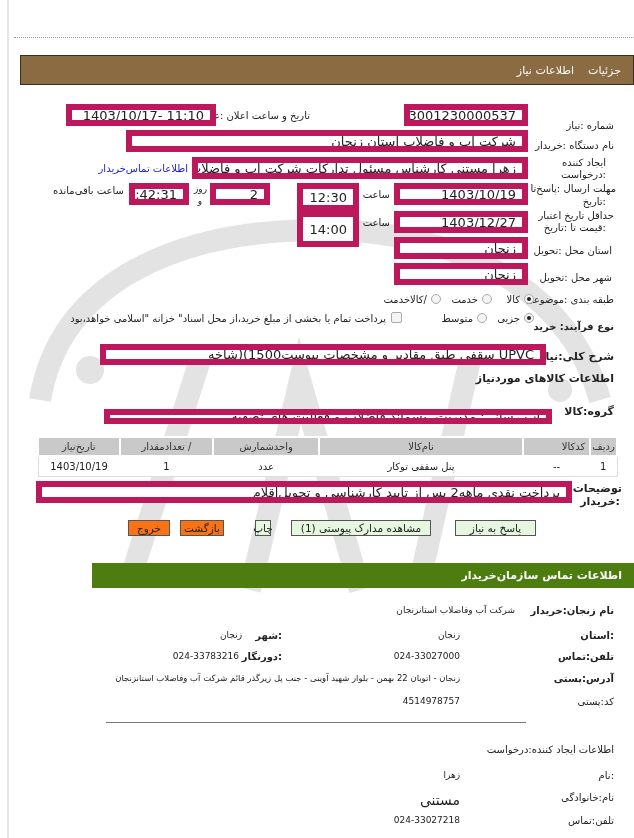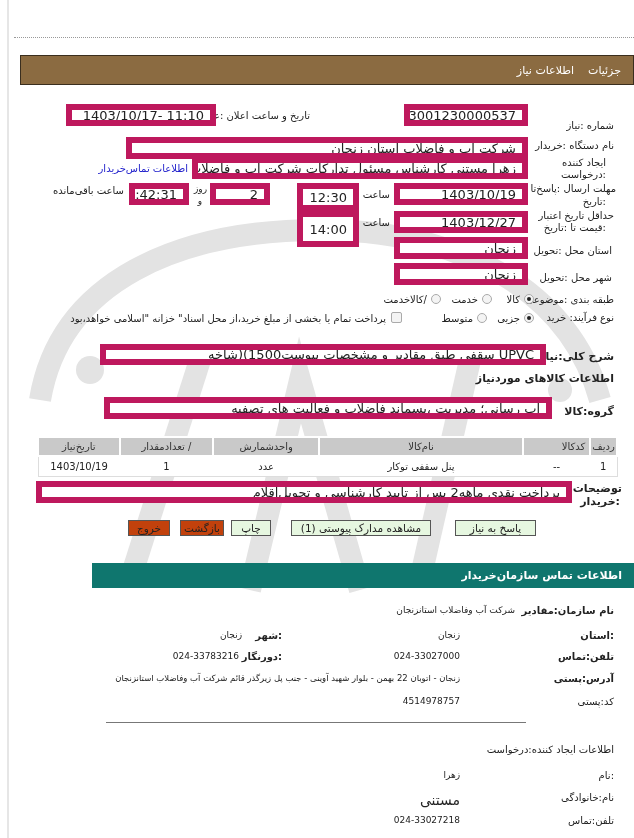--- a/index.html
+++ b/index.html
@@ -47,24 +47,24 @@
     background: #c9c9c9; color: #333; font-weight: normal; height: 19px;
     border: 2px solid #fff; text-align: center;
   }
   table.items td { height: 20px; text-align: center; background: #fff; }
   .btn {
     position: absolute; height: 16px; font-size: 10.5px;
     border: 1px solid #555; display: flex; align-items: center; justify-content: center;
     cursor: pointer; white-space: nowrap;
   }
   .btn.green { background: #e6f7e0; }
-  .btn.pink { background: #c2410c; }
+  .btn.pink { background: #f97316; }
   .section-bar {
     position: absolute; left: 92px; top: 563px; width: 542px; height: 25px;
-    background: #0f766e; color: #fff; font-weight: bold; font-size: 11px;
+    background: #4d7c0f; color: #fff; font-weight: bold; font-size: 11px;
     display: flex; align-items: center; padding-right: 12px;
   }
   .hr { position: absolute; left: 106px; width: 420px; border-top: 1px solid #777; }
 </style>
 </head>
 <body>
 
 <div class="left-rule"></div>
 <div class="dotted-line"></div>
 
@@ -85,21 +85,21 @@
     <circle cx="560" cy="190" r="12"></circle>
   </g>
 </svg>
 
 <span class="label" style="right:20px; top:120px;">شماره :نیاز</span>
 <div class="box ltr" style="right:106px; top:104px; width:124px; height:22px;">1103001230000537</div>
 <span class="label" style="right:324px; top:110px;">تاریخ و ساعت اعلان :عمومی</span>
 <div class="box ltr" style="right:418px; top:104px; width:150px; height:22px;">1403/10/17- 11:10</div>
 
 <span class="label" style="right:20px; top:140px;">نام دستگاه :خریدار</span>
-<div class="box" style="right:106px; top:130px; width:402px; height:22px;margin-top:7px;">شرکت آب و فاضلاب استان زنجان</div>
+<div class="box" style="right:106px; top:130px; width:402px; height:22px;">شرکت آب و فاضلاب استان زنجان</div>
 
 <span class="label" style="right:28px; top:157px;">ایجاد کننده</span>
 <span class="label" style="right:28px; top:169px;">:درخواست</span>
 <div class="box" style="right:106px; top:157px; width:336px; height:22px;">زهرا  مستنی  کارشناس  مسئول  تدارکات  شرکت آب و فاضلاب  استان زنجان</div>
 <span class="link" style="right:446px; top:163px;">اطلاعات تماس‌خریدار</span>
 
 <span class="label" style="right:18px; top:183px;">مهلت ارسال  :پاسخ‌تا</span>
 <span class="label" style="right:28px; top:196px;">:تاریخ</span>
 <div class="box ltr" style="right:106px; top:183px; width:134px; height:22px;">1403/10/19</div>
 <span class="label" style="right:244px; top:189px;">ساعت</span>
@@ -123,35 +123,35 @@
 <div class="box" style="right:106px; top:263px; width:134px; height:22px;">زنجان</div>
 
 <span class="label" style="right:20px; top:294px;">طبقه بندی :موضوعی</span>
 <div class="radio on" style="right:100px; top:294px;"></div>
 <span class="label" style="right:114px; top:294px;">کالا</span>
 <div class="radio" style="right:142px; top:294px;"></div>
 <span class="label" style="right:156px; top:294px;">خدمت</span>
 <div class="radio" style="right:193px; top:294px;"></div>
 <span class="label" style="right:207px; top:294px;">/کالاخدمت</span>
 
-<span class="label" style="right:20px; top:312px;">نوع فرآیند: خرید</span>
+<span class="label" style="right:20px; top:321px;font-weight:bold;">نوع فرآیند: خرید</span>
 <div class="radio on" style="right:100px; top:313px;"></div>
 <span class="label" style="right:114px; top:313px;">جزیی</span>
 <div class="radio" style="right:147px; top:313px;"></div>
 <span class="label" style="right:161px; top:313px;">متوسط</span>
 <div class="checkbox" style="right:232px; top:312px;"></div>
 <span class="label" style="right:248px; top:313px;">پرداخت تمام یا بخشی از مبلغ خرید،از محل اسناد" خزانه "اسلامی خواهد،بود</span>
 
 <span class="label bold" style="right:20px; top:350px; font-size:11px;">شرح کلی:نیاز</span>
 <div class="box" style="right:88px; top:344px; width:446px; height:21px;">UPVC سقفی طبق مقادیر و مشخصات پیوست1500)(شاخه</div>
 
 <span class="label bold" style="right:20px; top:372px; font-size:11px;">اطلاعات کالاهای موردنیاز</span>
 
 <span class="label bold" style="right:20px; top:405px; font-size:11px;">گروه:کالا</span>
-<div class="box" style="right:82px; top:397px; width:448px; height:22px;">آب رسانی؛ مدیریت ،پسماند فاضلاب و فعالیت های تصفیه</div>
+<div class="box" style="right:82px; top:409px; width:448px; height:15px;">آب رسانی؛ مدیریت ،پسماند فاضلاب و فعالیت های تصفیه</div>
 
 <table class="items">
   <thead>
     <tr>
       <th style="width:20px;">ردیف</th>
       <th style="width:66px;padding-left:35px;">کدکالا</th>
       <th style="width:200px;">نام‌کالا</th>
       <th style="width:104px;">واحدشمارش</th>
       <th style="width:92px;">/ تعداد‌مقدار</th>
       <th style="width:80px;">تاریخ‌نیاز</th>
@@ -168,27 +168,27 @@
     </tr>
   </tbody>
 </table>
 
 <span class="label bold" style="right:12px; top:482px; font-size:11px;">توضیحات</span>
 <span class="label bold" style="right:14px; top:495px; font-size:11px;">:خریدار</span>
 <div class="box" style="right:62px; top:481px; width:536px; height:22px;">پرداخت نقدی ماهه2 پس از تأیید  کارشناسی و تحویل‌اقلام</div>
 
 <div class="btn green" style="right:98px; top:520px; width:81px;">پاسخ به نیاز</div>
 <div class="btn green" style="right:203px; top:520px; width:140px;">مشاهده مدارک پیوستی (1)</div>
-<div class="btn green" style="right:363px; top:520px; width:40px;">چاپ</div>
+<div class="btn green" style="right:363px; top:520px; width:16px;">چاپ</div>
 <div class="btn pink" style="right:410px; top:520px; width:44px;">بازگشت</div>
 <div class="btn pink" style="right:464px; top:520px; width:42px;">خروج</div>
 
 <div class="section-bar">اطلاعات  تماس سازمان‌خریدار</div>
 
-<span class="label bold" style="right:20px; top:605px;">نام سازمان:مقادیر</span>
+<span class="label bold" style="right:20px; top:605px;">نام زنجان:خریدار</span>
 <span class="label" style="right:119px; top:605px; font-size:9px;">شرکت آب وفاضلاب استانزنجان</span>
 
 <span class="label bold" style="right:20px; top:630px;">:استان</span>
 <span class="label" style="right:174px; top:630px; font-size:9px;">زنجان</span>
 <span class="label bold" style="right:352px; top:630px;">:شهر</span>
 <span class="label" style="right:392px; top:630px; font-size:9px;">زنجان</span>
 
 <span class="label bold" style="right:20px; top:651px;">تلفن:تماس</span>
 <span class="label" style="right:174px; top:651px; font-size:9px;">024-33027000</span>
 <span class="label bold" style="right:352px; top:651px;">:دورنگار</span>

